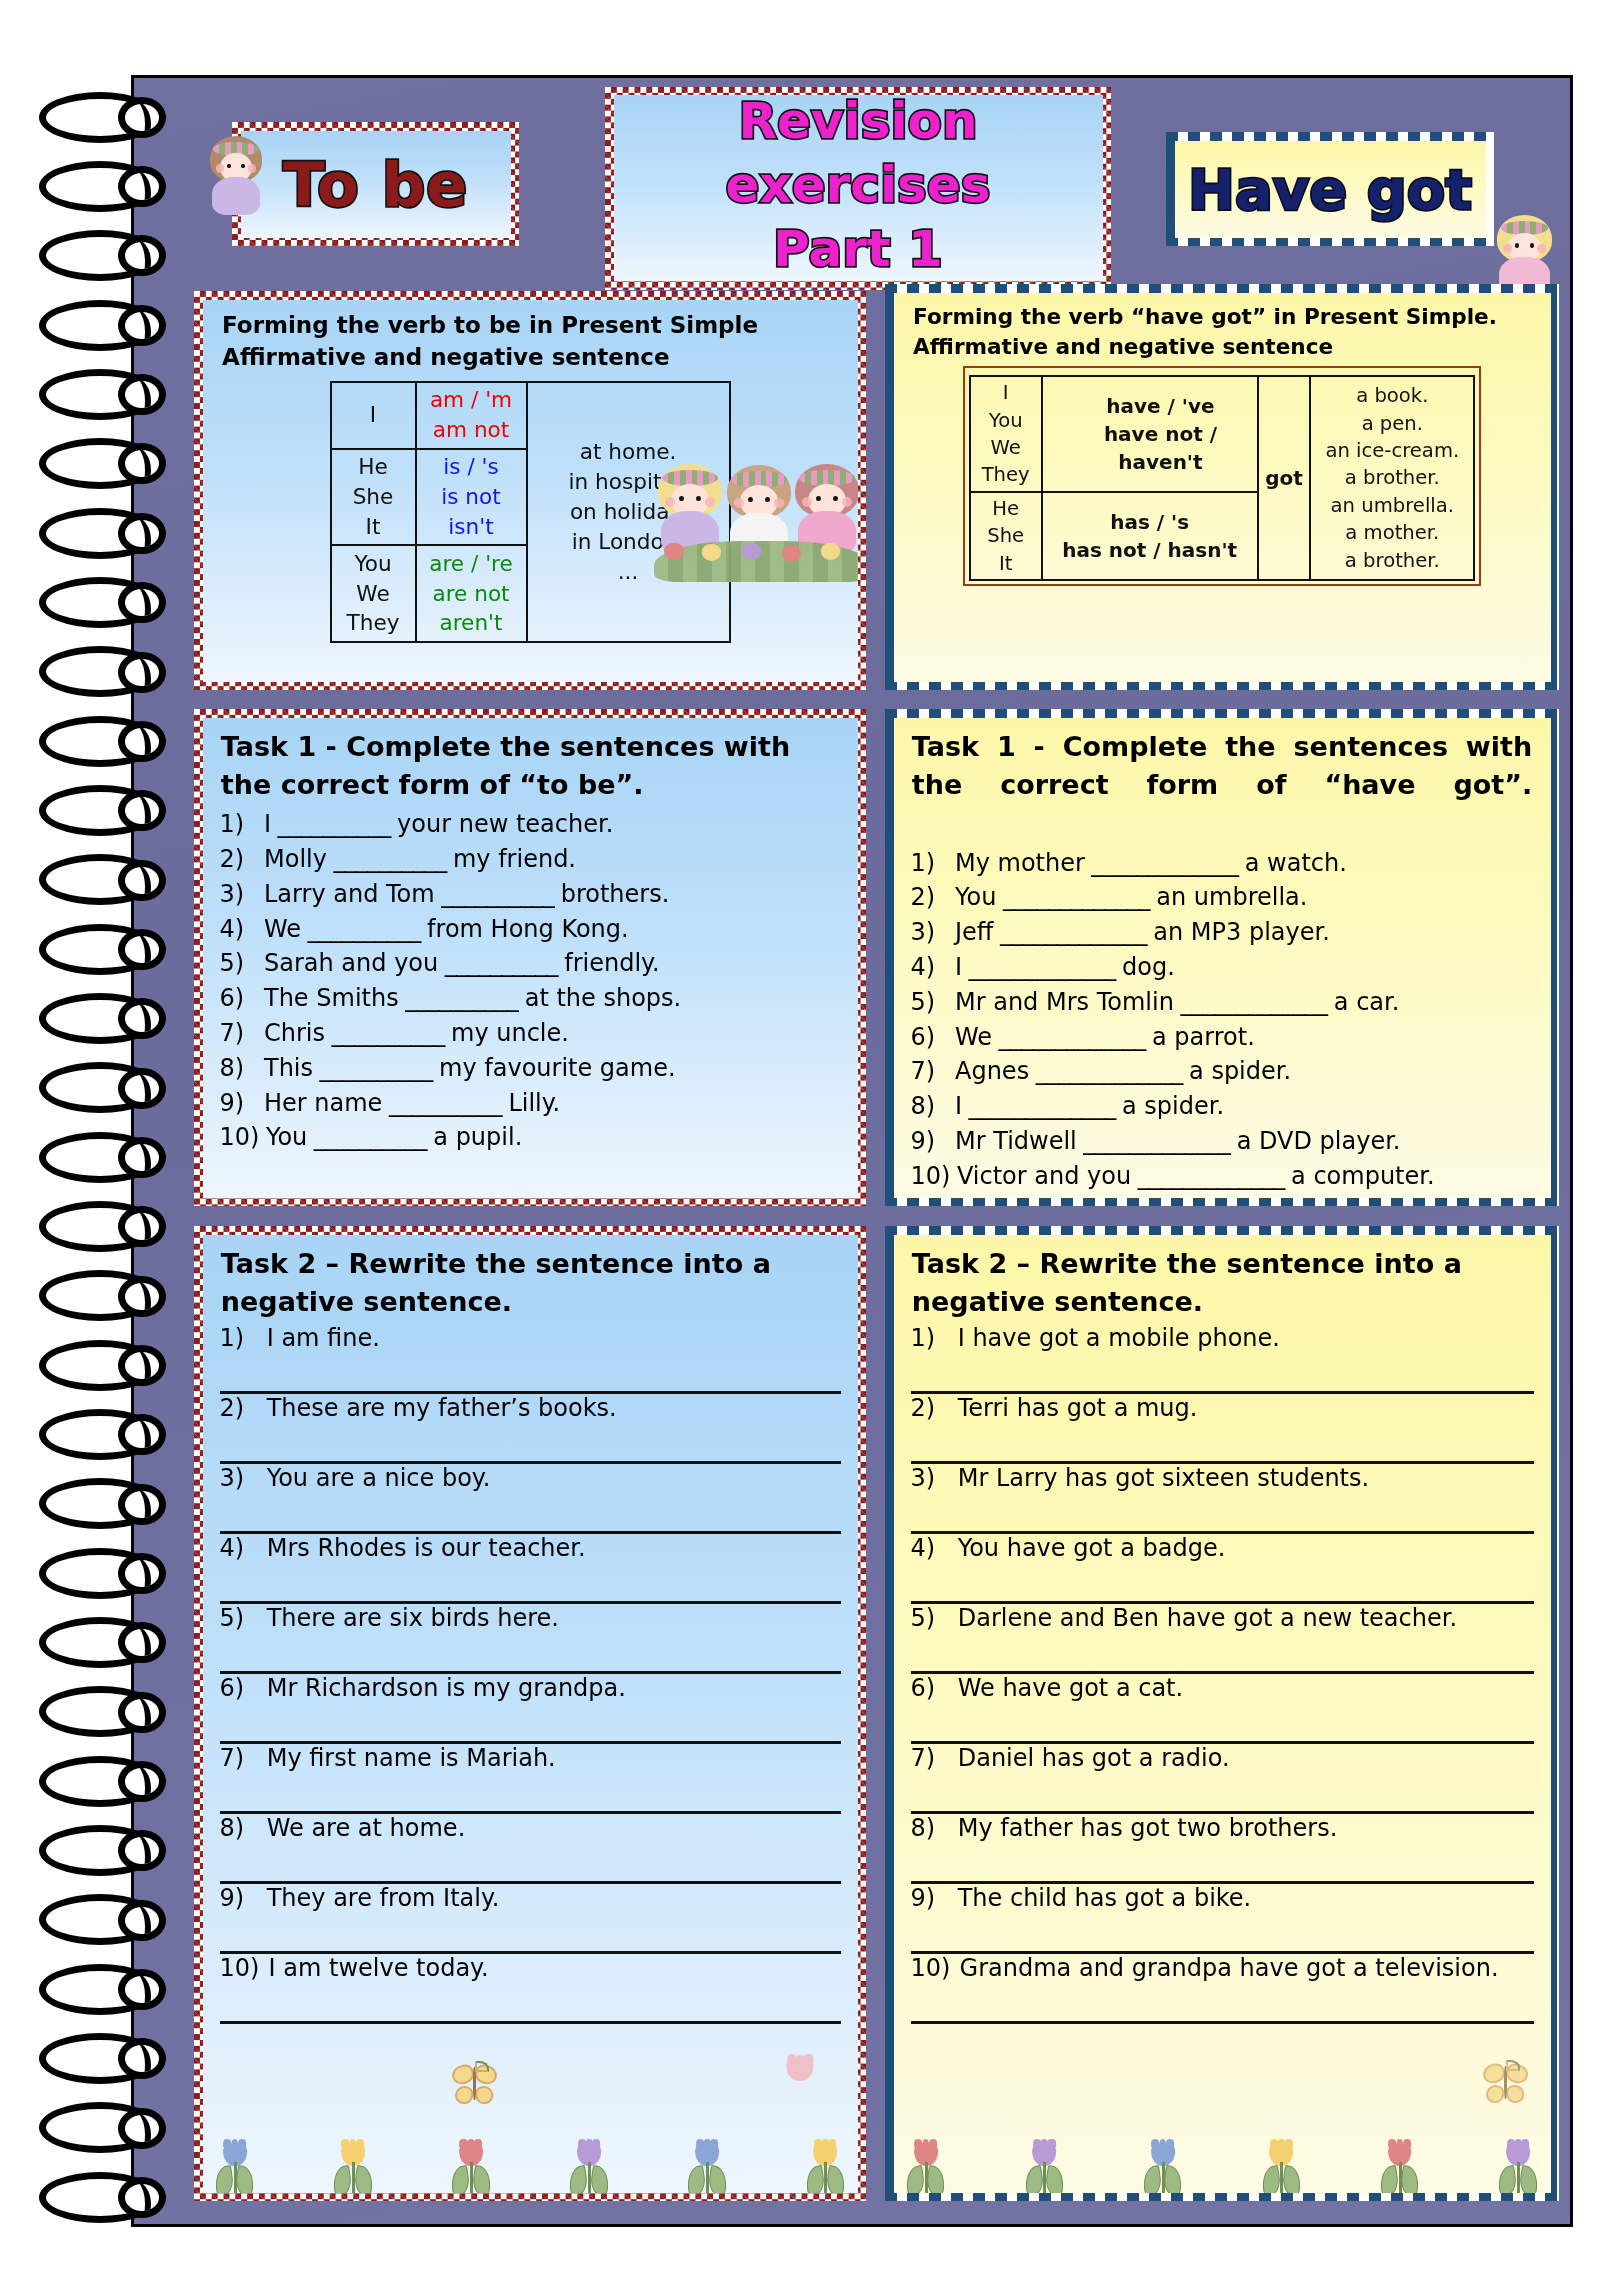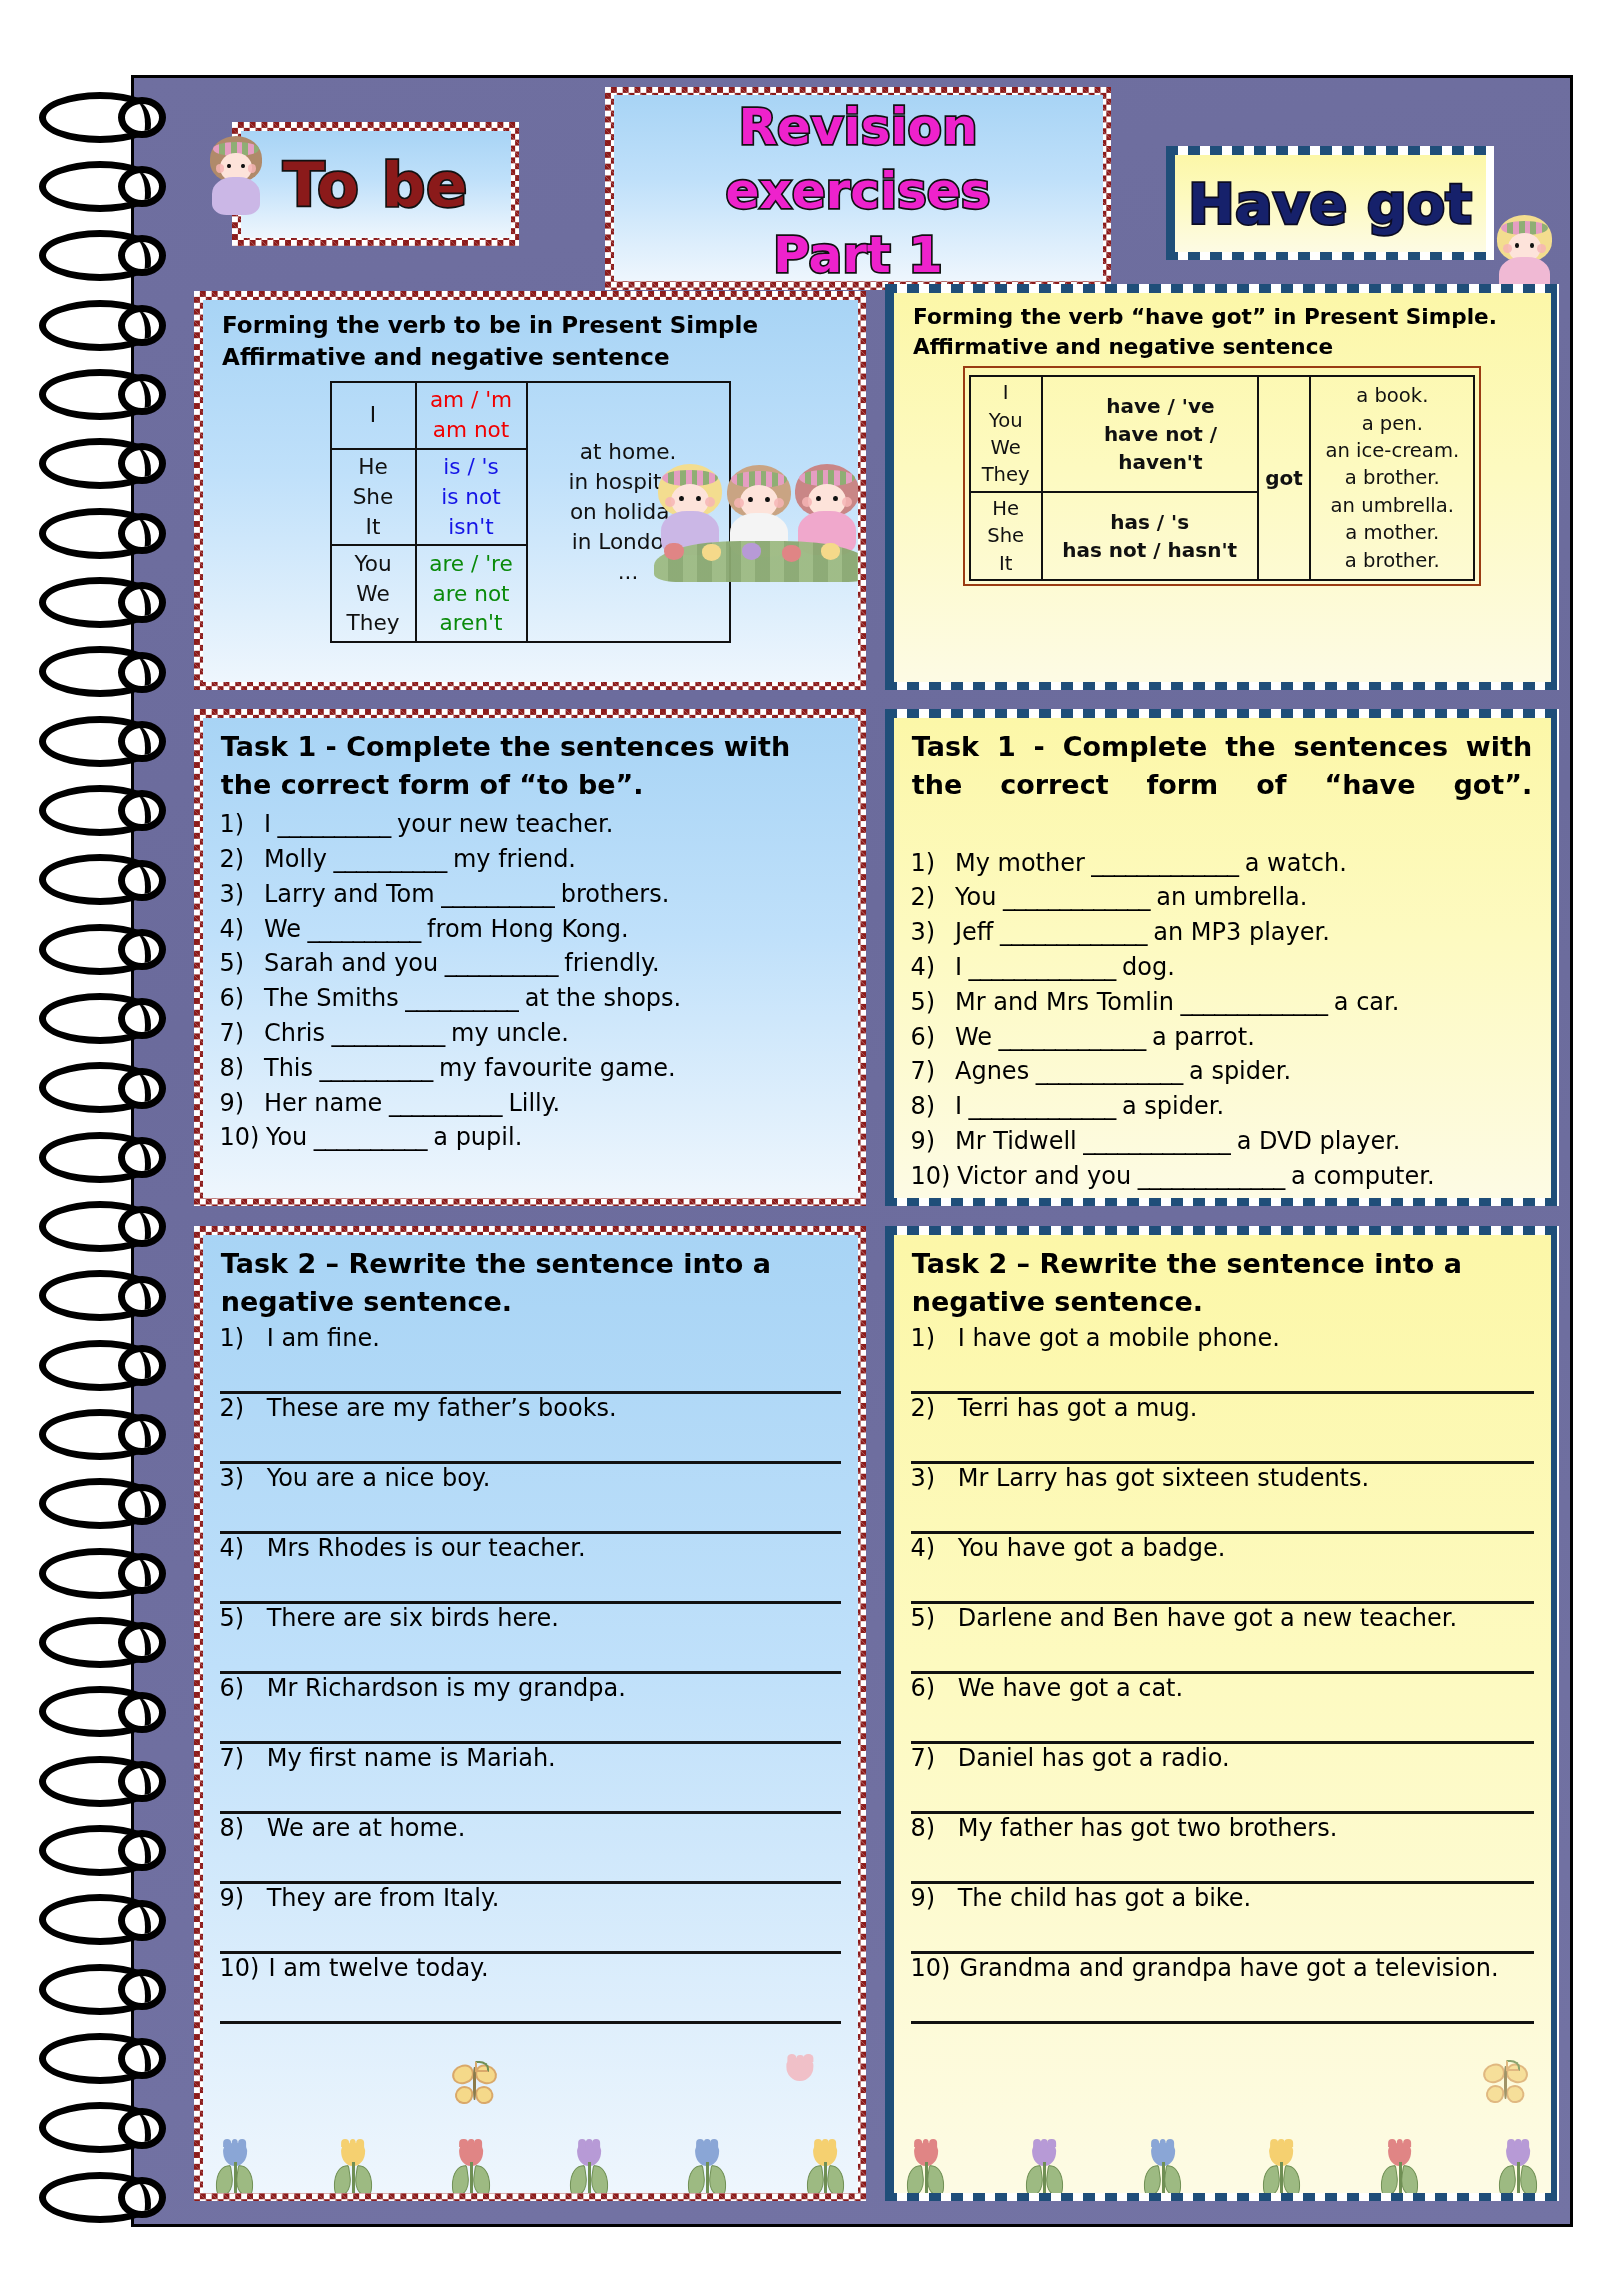--- a/index.html
+++ b/index.html
@@ -77,21 +77,21 @@
     font-family: "DejaVu Sans", sans-serif;
     font-size: 61px; font-weight: bold; color: #8b1a1a;
     -webkit-text-stroke: 3.3px #111; paint-order: stroke fill;
     letter-spacing: 0.7px;
   }
   .t-rev {
     font-family: "DejaVu Sans", sans-serif;
     font-size: 50px; font-weight: bold; color: #ee22cc;
     -webkit-text-stroke: 3.3px #111; paint-order: stroke fill;
     text-align: center; line-height: 1.28;
-    display: flex; flex-direction: column; justify-content: flex-start; width: 100%; height: 100%;
+    display: flex; flex-direction: column; justify-content: flex-end; width: 100%; height: 100%;
   }
   .t-have {
     font-family: "DejaVu Sans", sans-serif;
     font-size: 56px; font-weight: bold; color: #16216b;
     -webkit-text-stroke: 3.3px #0b0b22; paint-order: stroke fill;
   }
 
   
   #g-left   { left: 191px;  top: 288px;  width: 672px; height: 399px; }
   #g-right  { left: 882px; top: 281px;  width: 674px; height: 406px; }
@@ -282,21 +282,21 @@
 
   <div class="panel chk-red" id="tb-rev" style="left:471px;top:8.5px;">
     <div class="inner blue-fill">
       <div class="t-rev">
         <span>Revision exercises</span>
         <span>Part 1</span>
       </div>
     </div>
   </div>
 
-  <div class="panel dash-navy" id="tb-have" style="left:1032px;top:68px;">
+  <div class="panel dash-navy" id="tb-have" style="left:1032px;top:54px;">
     <div class="inner yellow-fill">
       <div class="title-text">
           <span class="t-have">Have got</span>
         </div>
     </div>
   </div>
 
   <div class="clip doll" style="left:72px;top:58px;width:60px;height:79px;">
     <span class="hair" style="background:#b08a6a;"></span>
       <span class="wreath"></span>

